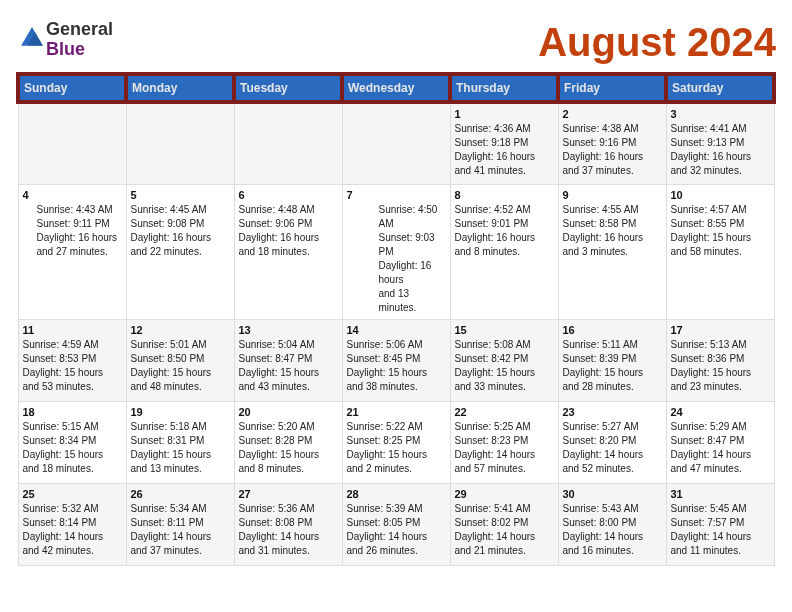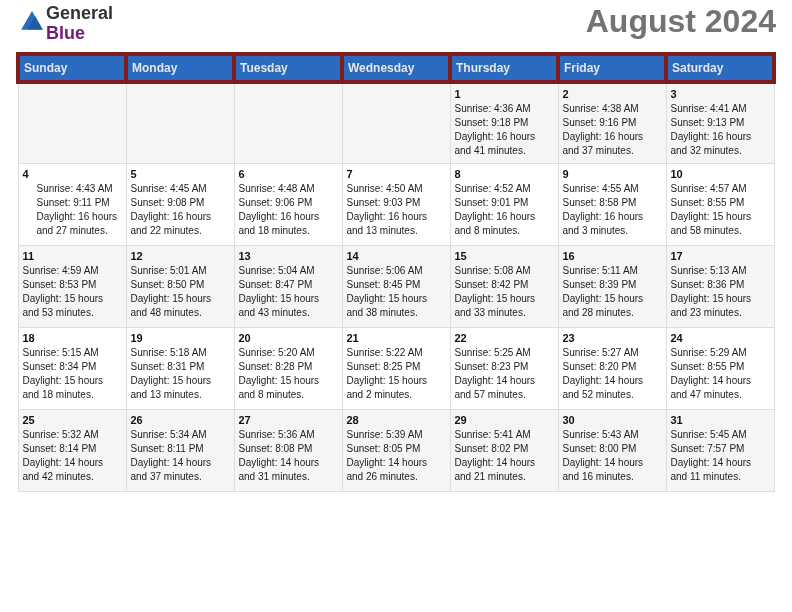--- a/index.html
+++ b/index.html
@@ -5,21 +5,21 @@
     * { margin: 0; padding: 0; box-sizing: border-box; }
     body {
       font-family: Arial, sans-serif;
       background: #fff;
       width: 792px;
       min-height: 612px;
       overflow: hidden;
     }
     .page {
       width: 792px;
-      padding: 4px 16px 10px 16px;
+      padding: 20px 16px 10px 16px;
     }
     .header {
       display: flex;
       align-items: flex-start;
       justify-content: space-between;
       margin-bottom: 8px;
     }
     .logo {
       display: flex;
       align-items: center;
@@ -34,23 +34,23 @@
     .logo-blue { color: #701a75; text-align: right; }
     .logo-icon {
       width: 28px;
       height: 28px;
       margin-left: 2px;
     }
     .title-block {
       text-align: right;
     }
     .month-title {
-      font-size: 32px;
+      font-size: 40px;
       font-weight: bold;
-      color: #737373;
+      color: #c2410c;
       line-height: 1.1;
     }
     .location-title {
       font-size: 15px;
       color: #333;
       font-weight: normal;
     }
     table {
       width: 100%;
       border-collapse: collapse;
@@ -182,21 +182,21 @@
           </td>
           <td>
             <span class="day-num">6</span>
             <div class="day-info" style="white-space: pre-line;">Sunrise: 4:48 AM
 Sunset: 9:06 PM
 Daylight: 16 hours
 and 18 minutes.</div>
           </td>
           <td>
             <span class="day-num">7</span>
-            <div class="day-info" style="white-space: pre-line;">Sunrise: 4:50 AM
+            <div class="day-info" style="white-space: pre-line; margin-left: 32px;">Sunrise: 4:50 AM
 Sunset: 9:03 PM
 Daylight: 16 hours
 and 13 minutes.</div>
           </td>
           <td>
             <span class="day-num">8</span>
             <div class="day-info" style="white-space: pre-line;">Sunrise: 4:52 AM
 Sunset: 9:01 PM
 Daylight: 16 hours
 and 8 minutes.</div>
@@ -306,21 +306,21 @@
           <td>
             <span class="day-num">23</span>
             <div class="day-info" style="white-space: pre-line;">Sunrise: 5:27 AM
 Sunset: 8:20 PM
 Daylight: 14 hours
 and 52 minutes.</div>
           </td>
           <td>
             <span class="day-num">24</span>
             <div class="day-info" style="white-space: pre-line;">Sunrise: 5:29 AM
-Sunset: 8:55 PM
+Sunset: 8:47 PM
 Daylight: 14 hours
 and 47 minutes.</div>
           </td>
         </tr>
         <tr>
           <td>
             <span class="day-num">25</span>
             <div class="day-info" style="white-space: pre-line;">Sunrise: 5:32 AM
 Sunset: 8:14 PM
 Daylight: 14 hours

